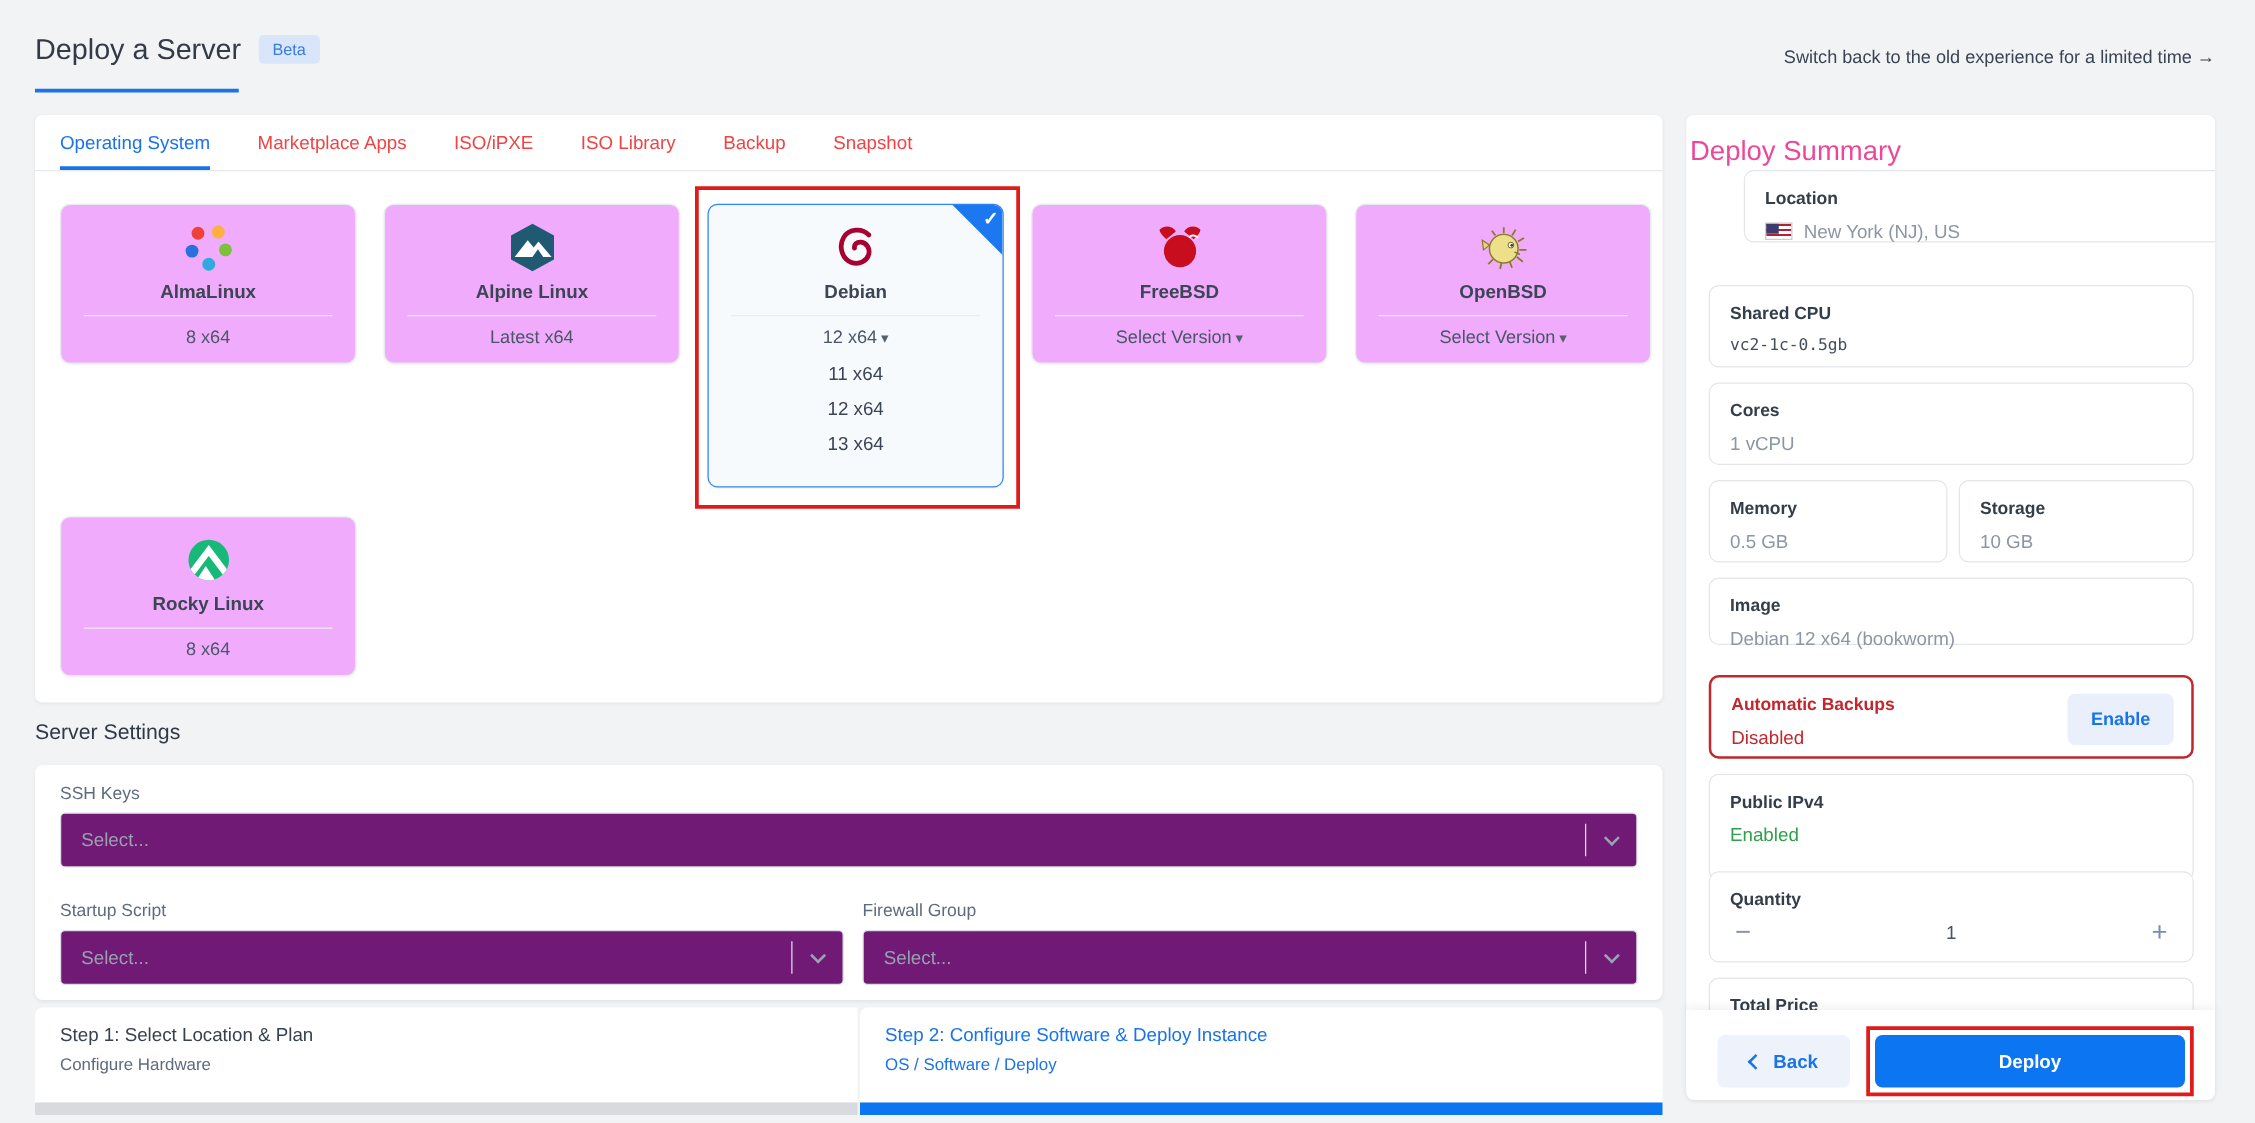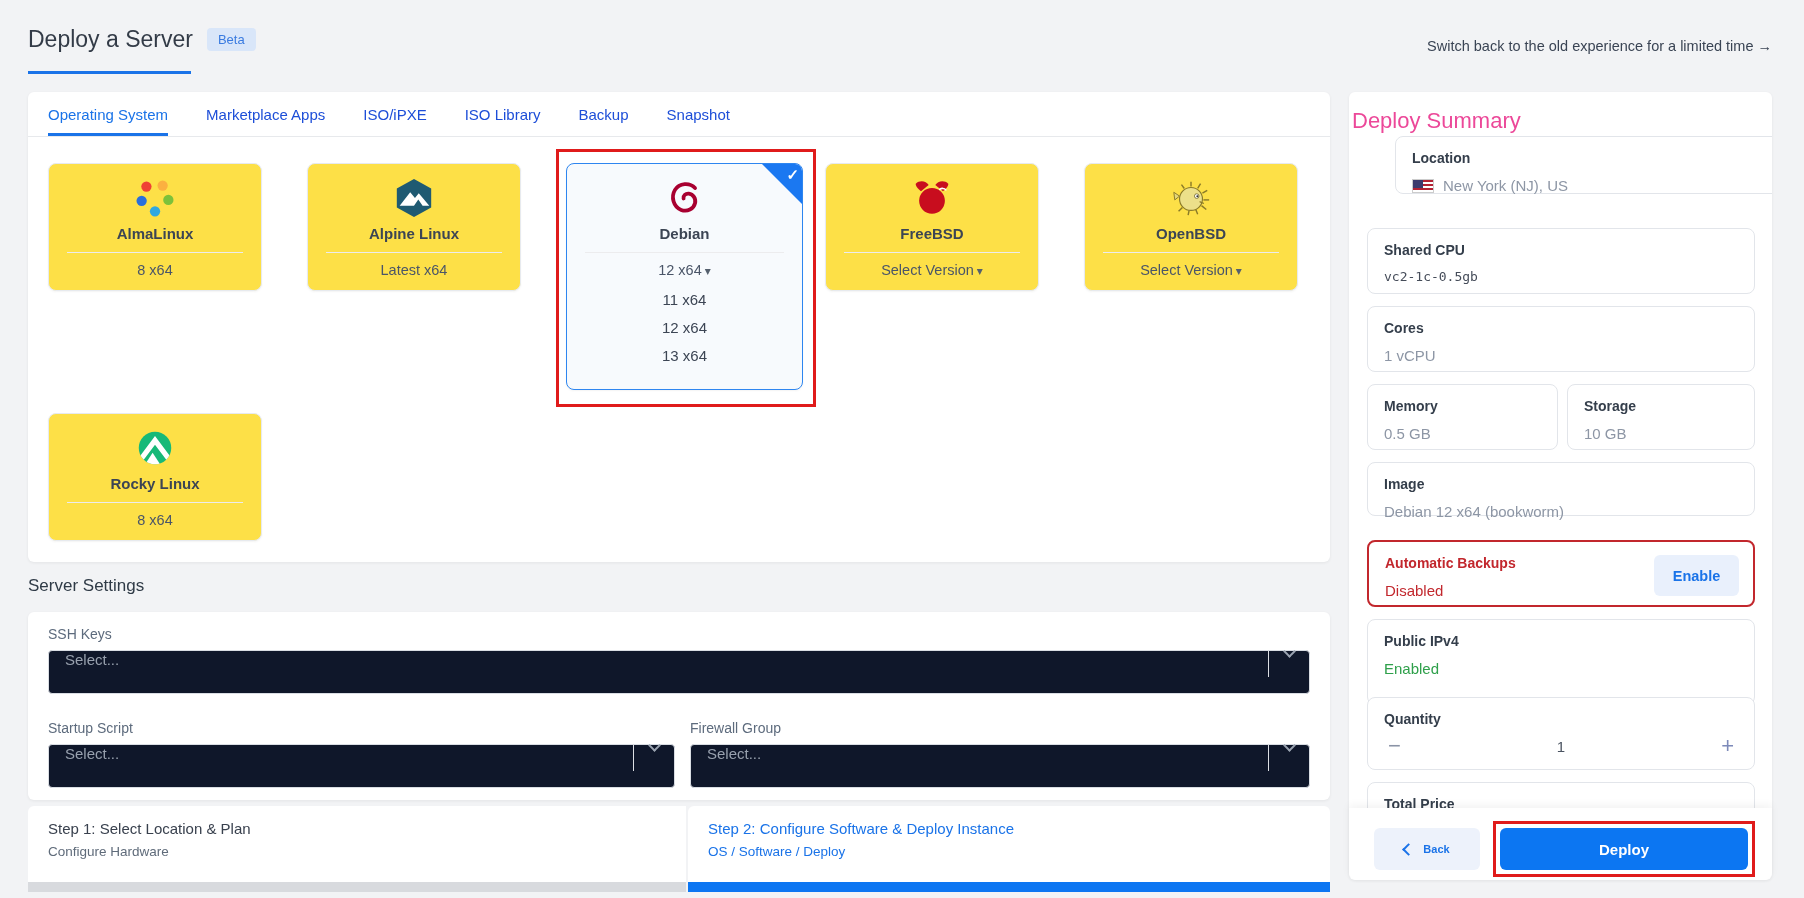--- a/index.html
+++ b/index.html
@@ -12,43 +12,43 @@
   .title-underline { position:absolute; left:28px; top:71px; width:163px; height:3px; background:#1a73e8; }
   .switch-link { position:absolute; right:32px; top:38px; font-size:14.5px; color:#3a4454; cursor:pointer; }
 
   
   .panel { position:absolute; background:#fff; border-radius:6px; box-shadow:0 1px 3px rgba(60,64,67,.08); }
   .os-panel { left:28px; top:92px; width:1302px; height:470px; }
   .settings-panel { left:28px; top:612px; width:1302px; height:188px; }
 
   
   .tabs { position:absolute; left:0; top:0; width:100%; height:45px; border-bottom:1px solid #e7e9ec; display:flex; align-items:stretch; gap:38px; padding:0 20px;text-align:center; }
-  .tab { font-size:15px; color:#1d4ed8; display:flex; align-items:center; padding-top:4px; border-bottom:3px solid transparent; cursor:pointer; }
+  .tab { font-size:15px; color:#ef4444; display:flex; align-items:center; padding-top:4px; border-bottom:3px solid transparent; cursor:pointer; }
   .tab.active { color:#1a73e8; border-bottom-color:#1a73e8; }
 
   
-  .os-card { position:absolute; width:214px; height:128px; background:#fde047; border:1px solid #e7eaee; border-radius:8px; box-shadow:0 1px 2px rgba(60,64,67,.06); text-align:center; padding-top:12px; cursor:pointer; }
+  .os-card { position:absolute; width:237px; height:128px; background:#f0abfc; border:1px solid #e7eaee; border-radius:8px; box-shadow:0 1px 2px rgba(60,64,67,.06); text-align:center; padding-top:12px; cursor:pointer; }
   .os-card .logo { height:44px; display:flex; align-items:center; justify-content:center; }
   .os-name { font-size:15px; font-weight:bold; color:#3c4554; margin-top:5px; }
   .os-div { height:1px; background:#ececee; margin:10px 18px 9px 18px; }
   .os-ver { font-size:14.5px; color:#4a5568; }
   .caret { color:#55606e; font-size:12px; margin-left:3px; }
 
   .os-card.selected { width:237px; height:227px; background:#f7fafd; border:1.5px solid #2e86f0; overflow:hidden; }
   .corner-check { position:absolute; top:0; right:0; width:0; height:0; border-top:40px solid #1b78f1; border-left:40px solid transparent; }
   .corner-check span { position:absolute; top:-38px; right:3px; color:#fff; font-size:15px; font-weight:bold; }
   .ver-list { margin-top:8px; }
   .ver-item { font-size:15px; color:#3c4554; height:28px; line-height:28px; cursor:pointer; }
 
   .annotation { position:absolute; border:3px solid #e01b1b; z-index:40; pointer-events:none; }
 
   
   .section-heading { position:absolute; left:28px; top:576px; font-size:17px; font-weight:500; color:#2f3a46; }
   .field-label { position:absolute; font-size:14px; color:#5d6b7d; }
-  .select { position:absolute; height:44px; background:#0f172a; border:1px solid #d9dde3; border-radius:4px; display:flex; align-items:flex-start; cursor:pointer; }
+  .select { position:absolute; height:44px; background:#701a75; border:1px solid #d9dde3; border-radius:4px; display:flex; align-items:center; cursor:pointer; }
   .select .ph { font-size:15px; color:#98a1ae; padding-left:16px; flex:1; }
   .select .sep { width:1px; height:26px; background:#dcdfe4; }
   .select .chev-box { width:40px; display:flex; align-items:center; justify-content:center; }
   .chev { width:9px; height:9px; border-right:2px solid #9aa3b0; border-bottom:2px solid #9aa3b0; transform:rotate(45deg); margin-top:-4px; }
 
   
   .step-panel { position:absolute; top:806px; height:76px; background:#fff; cursor:pointer; }
   .step1-panel { left:28px; width:658px; border-radius:6px 0 0 0; }
   .step2-panel { left:688px; width:642px; border-radius:6px 6px 0 0; }
   .step-title { position:absolute; left:20px; top:14px; font-size:15px; color:#39414e; }
@@ -72,21 +72,21 @@
   .backups-card .sum-label, .backups-card .sum-value { color:#c2272d; }
   .enable-btn { position:absolute; right:14px; top:13px; width:85px; height:41px; background:#e9f0fc; color:#1a73e8; font-size:14.5px; font-weight:bold; border:none; border-radius:6px; cursor:pointer; }
   .green { color:#2fa04b; }
   .qty-row { position:relative; margin-top:8px; height:26px; }
   .qty-minus,.qty-plus { position:absolute; top:0; font-size:22px; color:#8a93a6; cursor:pointer; line-height:22px; }
   .qty-minus { left:4px; }
   .qty-plus { right:4px; color:#7d8ab9; }
   .qty-value { position:absolute; left:0; right:0; text-align:center; top:3px; font-size:15px; color:#4a5361; }
 
   .sidebar-footer { position:absolute; left:1349px; top:808px; width:423px; height:72px; background:#fff; border-radius:0 0 8px 8px; box-shadow:0 -3px 8px rgba(0,0,0,.05); z-index:30; }
-  .back-btn { position:absolute; left:25px; top:20px; width:106px; height:42px; background:#edf2fb; border:none; border-radius:6px; color:#1a73e8; font-size:11px; font-weight:bold; cursor:pointer; display:flex; align-items:center; justify-content:center; gap:10px; }
+  .back-btn { position:absolute; left:25px; top:20px; width:106px; height:42px; background:#edf2fb; border:none; border-radius:6px; color:#1a73e8; font-size:15px; font-weight:bold; cursor:pointer; display:flex; align-items:center; justify-content:center; gap:10px; }
   .chev-left { width:9px; height:9px; border-left:2.5px solid #1a73e8; border-bottom:2.5px solid #1a73e8; transform:rotate(45deg); }
   .deploy-btn { position:absolute; left:151px; top:20px; width:248px; height:42px; background:#0c76f2; border:none; border-radius:6px; color:#fff; font-size:15px; font-weight:bold; cursor:pointer; }
 </style>
 </head>
 <body>
 
 <div class="page-title">
   <span>Deploy a Server</span><span class="beta-badge">Beta</span>
 </div>
 <div class="title-underline"></div>

